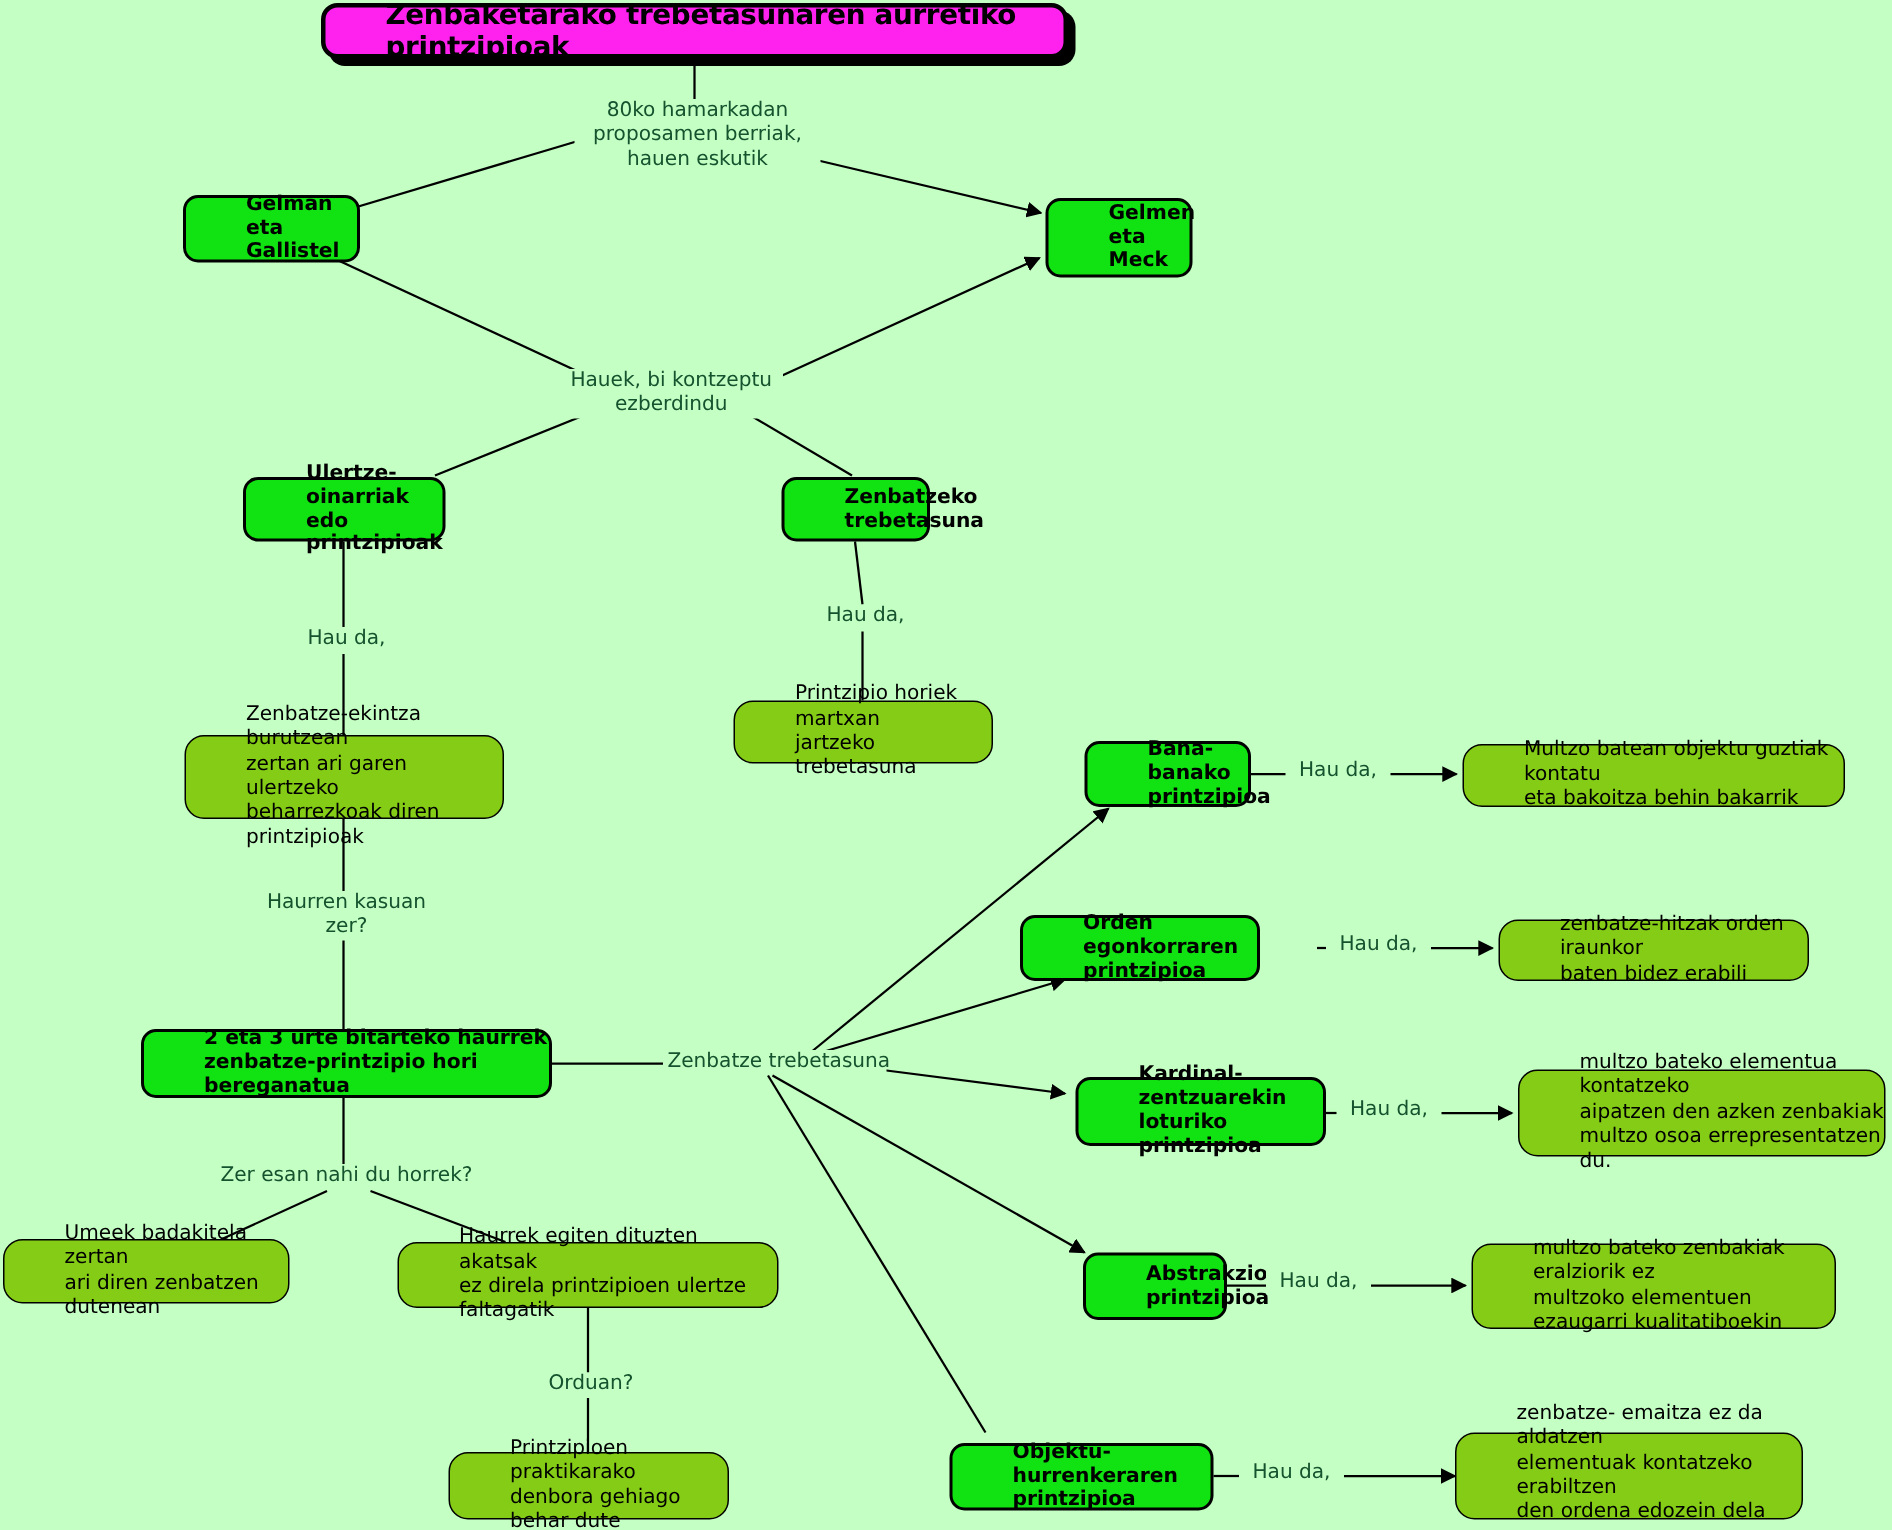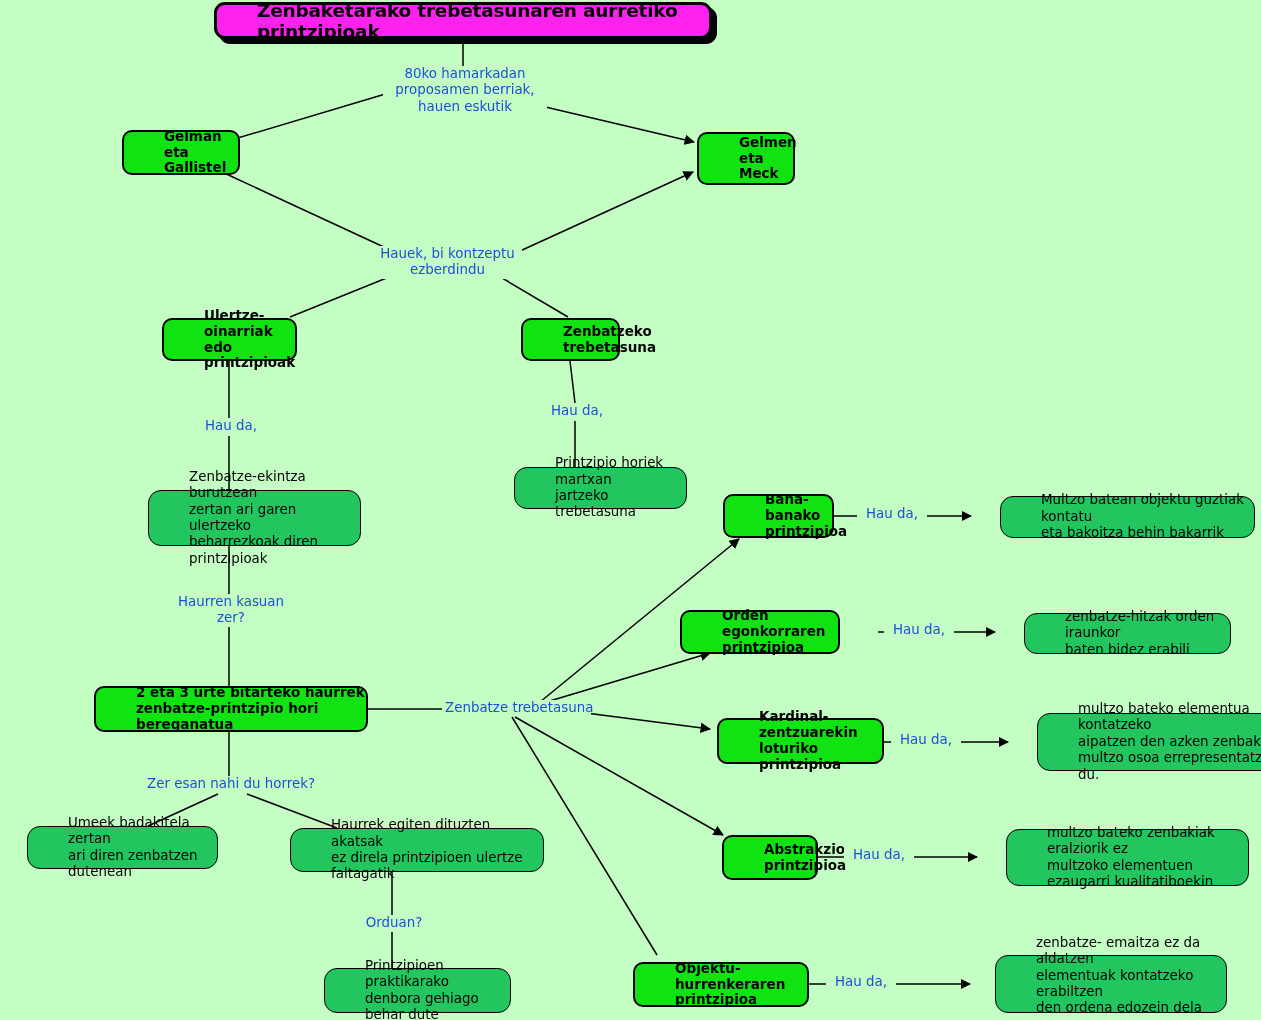--- a/index.html
+++ b/index.html
@@ -53,36 +53,35 @@
     background: #11e211;
     border: 2.5px solid #000;
     border-radius: 10px;
     font-weight: bold;
     font-size: 13.5px;
     line-height: 1.18;
   }
 
   
   .node.detail {
-    background: #22c55e;
+    background: #84cc16;
     border: 1.6px solid #000;
     border-radius: 13px;
     font-weight: normal;
     font-size: 13.4px;
     line-height: 1.22;
-    margin-left: 25px;
   }
 
   
   .elabel {
     position: absolute;
     text-align: center;
     font-size: 13.4px;
     line-height: 1.22;
-    color: #1d4ed8;
+    color: #14532d;
     background: #c4ffc4;
     white-space: pre;
     padding: 0 2px;
     z-index: 4;
   }
 </style>
 </head>
 <body>
 
 <div id="canvas">

